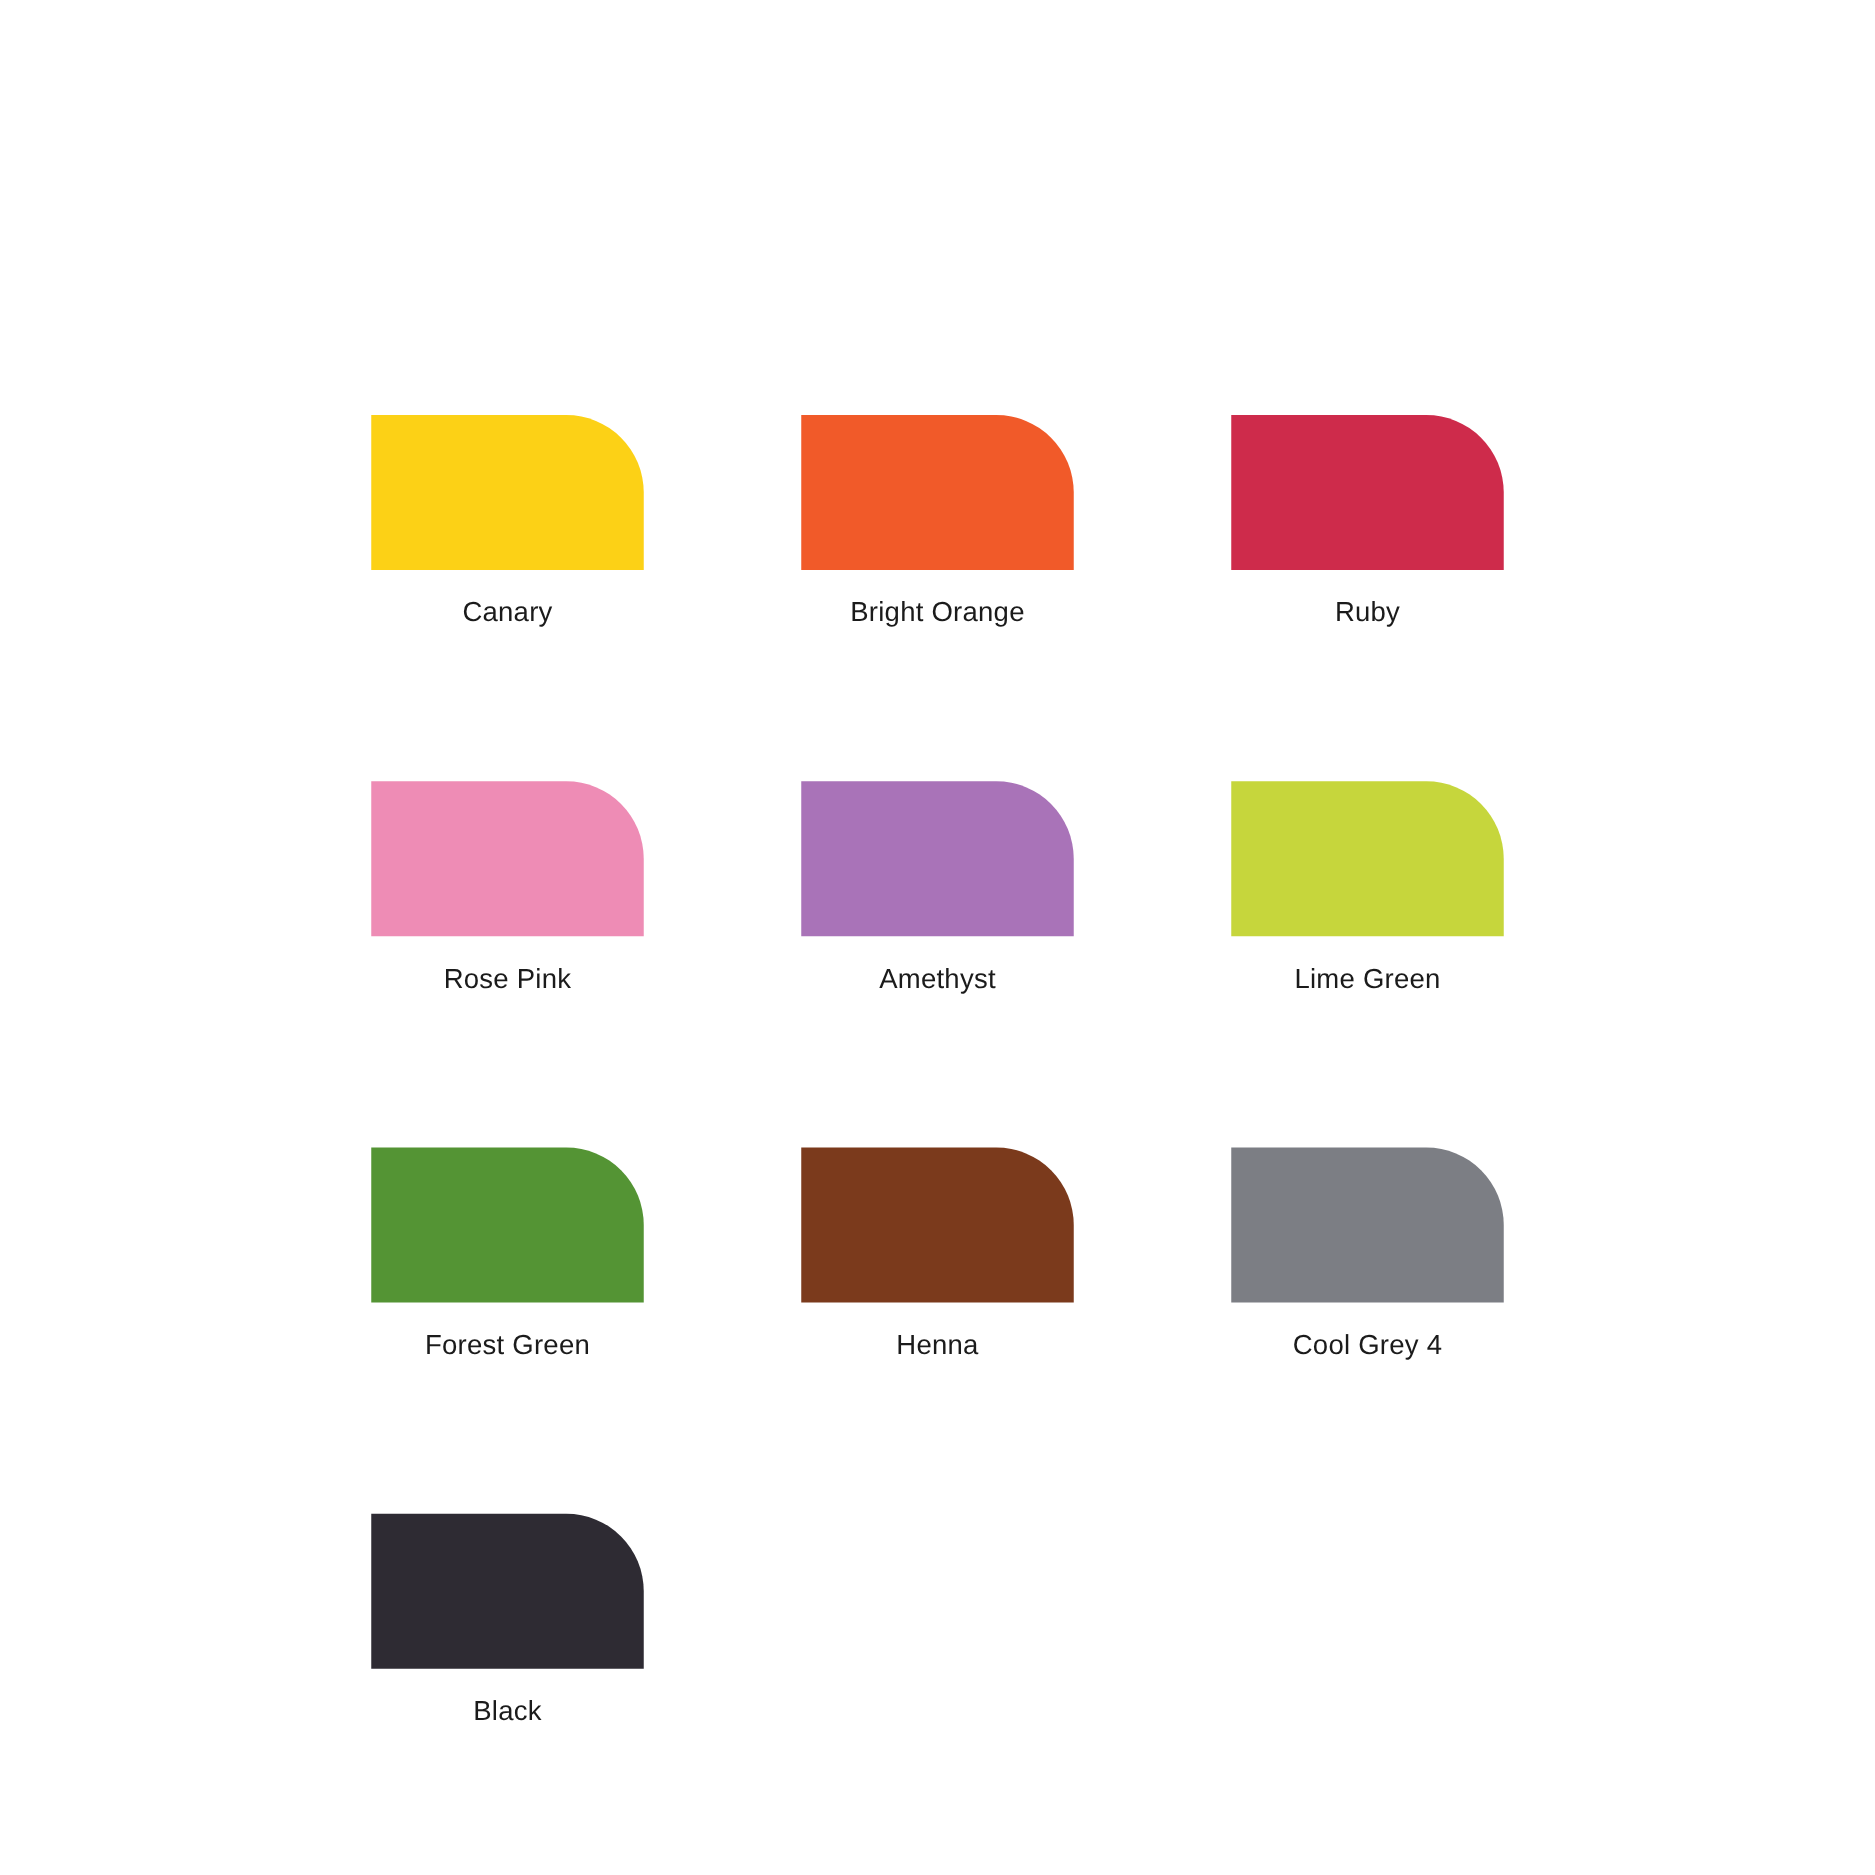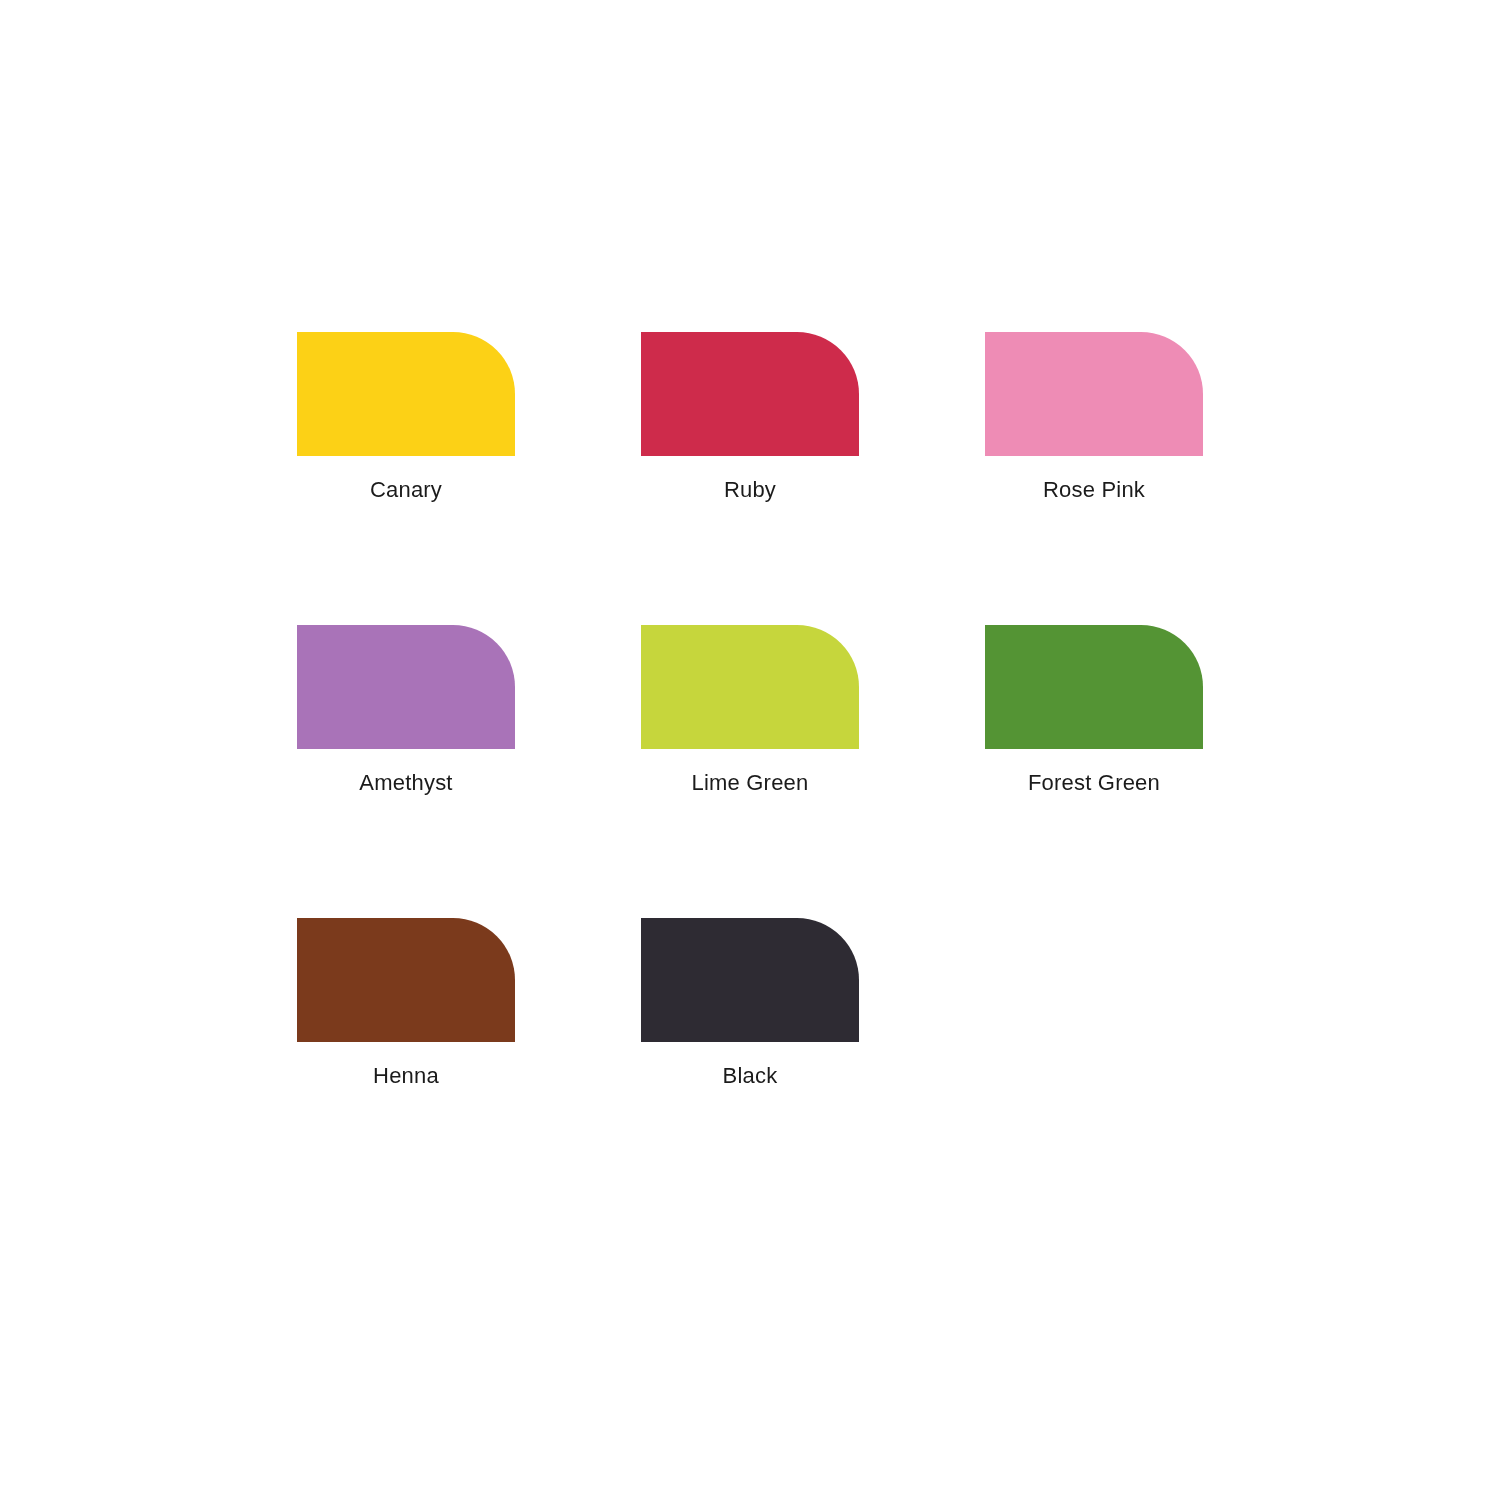--- a/index.html
+++ b/index.html
@@ -61,20 +61,24 @@
 </head>
 <body>
 
 <div class="palette-board">
   <div class="swatch-grid">
       <div class="swatch-cell">
         <div class="swatch-chip" style="background: rgb(252, 209, 22);"></div>
         <div class="swatch-label">Canary</div>
       </div>
       <div class="swatch-cell">
+        <div class="swatch-chip" style="background: rgb(241, 90, 41);"></div>
+        <div class="swatch-label">Bright Orange</div>
+      </div>
+      <div class="swatch-cell">
         <div class="swatch-chip" style="background: rgb(206, 43, 75);"></div>
         <div class="swatch-label">Ruby</div>
       </div>
       <div class="swatch-cell">
         <div class="swatch-chip" style="background: rgb(238, 140, 181);"></div>
         <div class="swatch-label">Rose Pink</div>
       </div>
       <div class="swatch-cell">
         <div class="swatch-chip" style="background: rgb(169, 115, 184);"></div>
         <div class="swatch-label">Amethyst</div>
@@ -85,17 +89,21 @@
       </div>
       <div class="swatch-cell">
         <div class="swatch-chip" style="background: rgb(84, 148, 52);"></div>
         <div class="swatch-label">Forest Green</div>
       </div>
       <div class="swatch-cell">
         <div class="swatch-chip" style="background: rgb(123, 58, 28);"></div>
         <div class="swatch-label">Henna</div>
       </div>
       <div class="swatch-cell">
+        <div class="swatch-chip" style="background: rgb(124, 126, 132);"></div>
+        <div class="swatch-label">Cool Grey 4</div>
+      </div>
+      <div class="swatch-cell">
         <div class="swatch-chip" style="background: rgb(46, 43, 51);"></div>
         <div class="swatch-label">Black</div>
       </div>
     </div>
 </div>
 
 </body></html>

